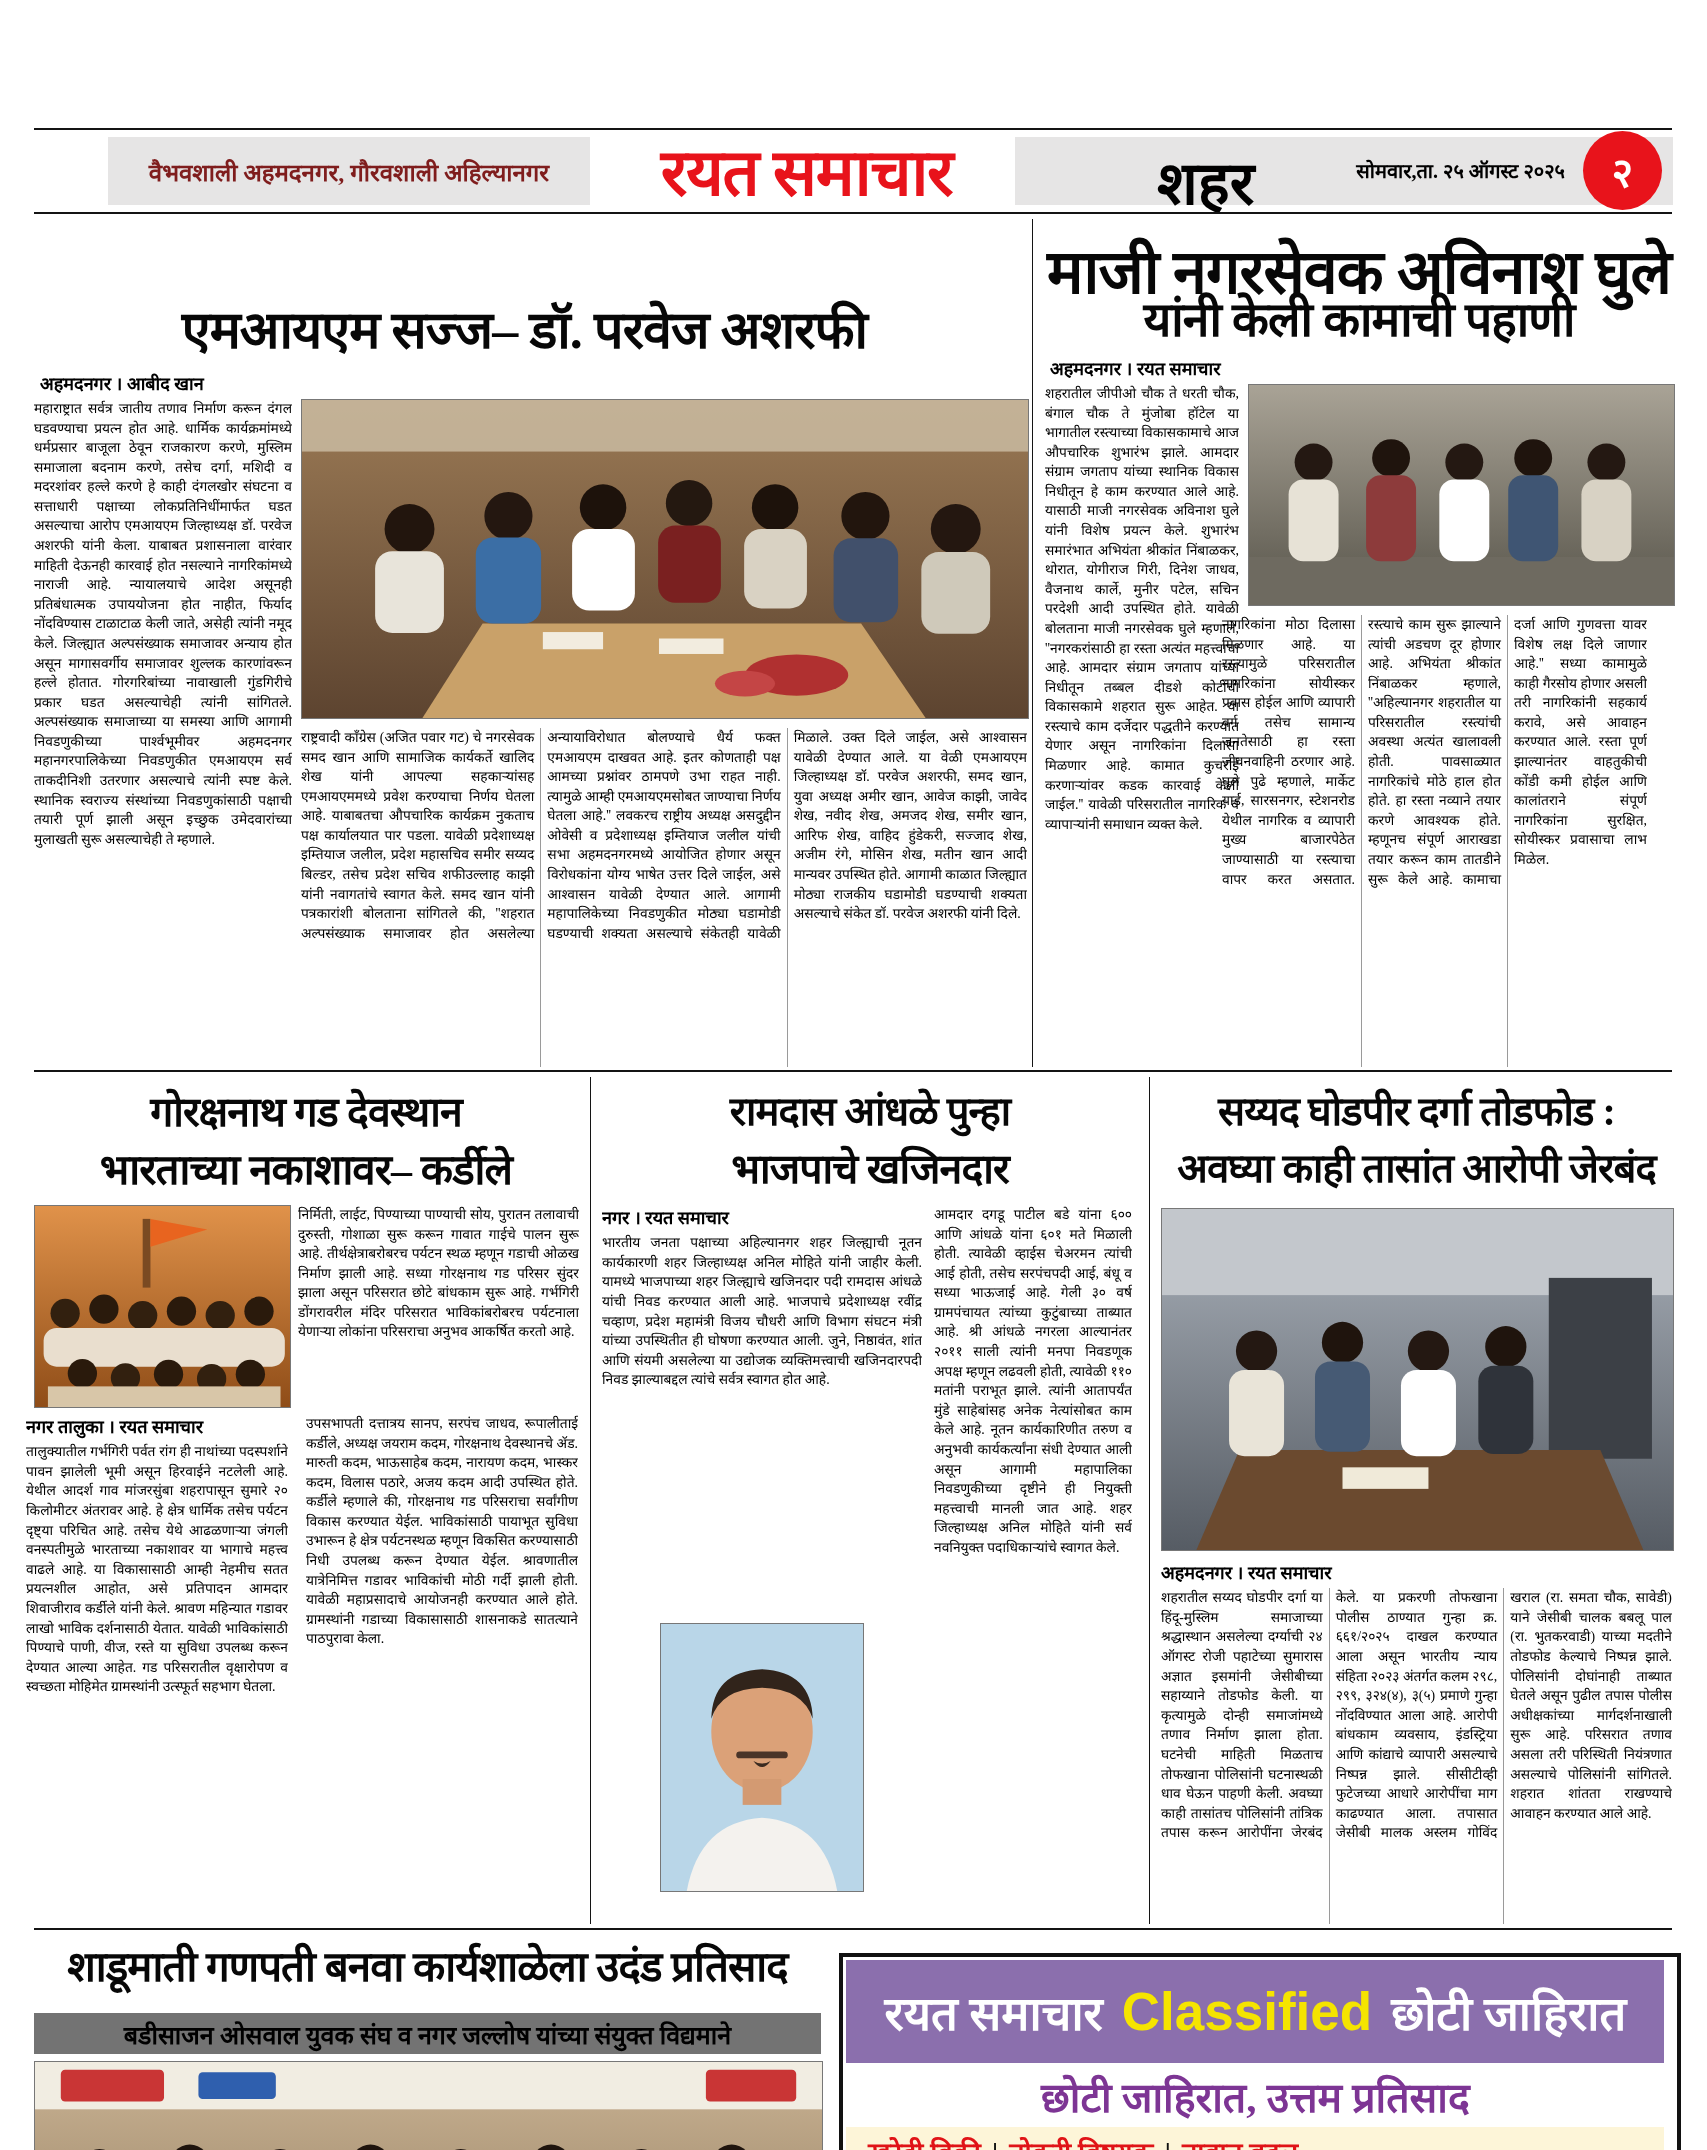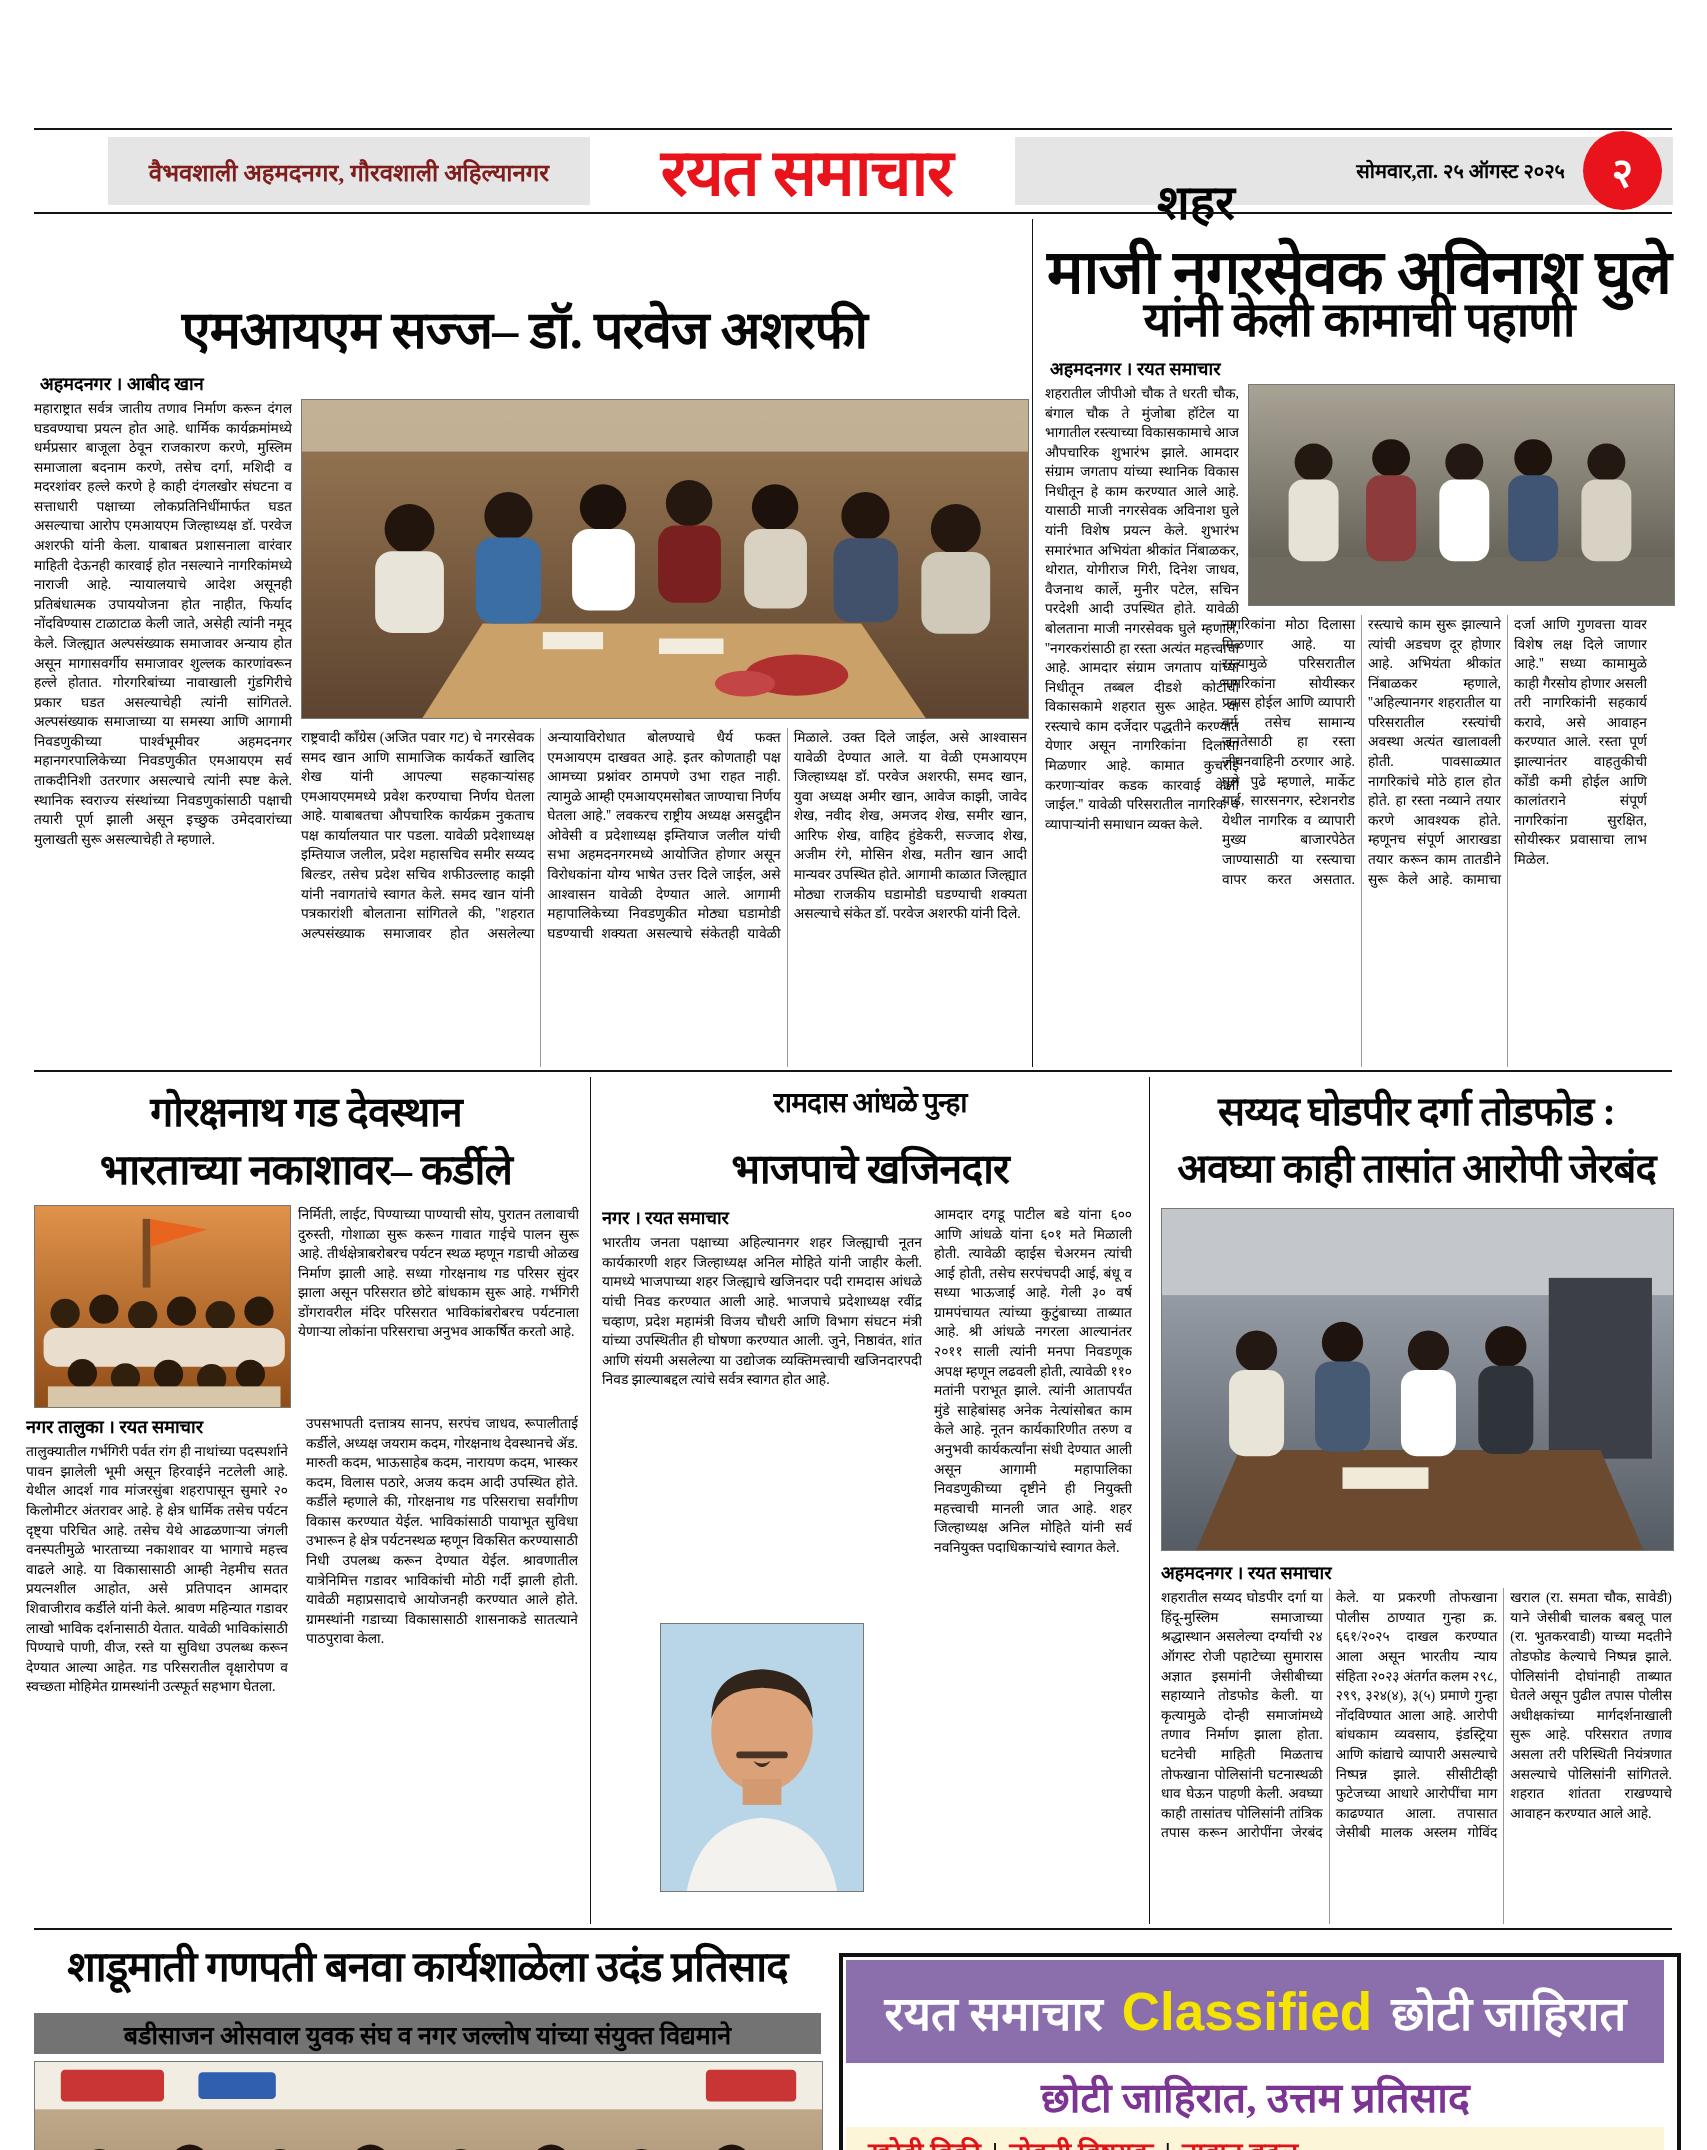--- a/index.html
+++ b/index.html
@@ -28,21 +28,21 @@
 <div class="page">
 
   <div class="abs rule" style="left:34px;top:128px;width:1638px;height:2.2px;"></div>
   <div class="abs graybox center" style="left:108px;top:137px;width:482px;height:68px;">
     <span style="color:#7f1d1d;font-weight:700;font-size:24px;">वैभवशाली अहमदनगर, गौरवशाली अहिल्यानगर</span>
   </div>
   <div class="abs center" style="left:600px;top:129px;width:413px;height:82px;">
     <span style="color:#e8131b;font-weight:700;font-size:65px;letter-spacing:-1.3px;white-space:nowrap;">रयत समाचार</span>
   </div>
   <div class="abs graybox" style="left:1015px;top:137px;width:658px;height:68px;">
-    <span class="abs" style="left:142px;top:2.6px;font-size:48px;font-weight:700;margin-top:28px;">शहर</span>
+    <span class="abs" style="left:142px;top:2.6px;font-size:60px;font-weight:700;">शहर</span>
     <span class="abs" style="right:108px;top:20px;font-size:20px;font-weight:700;white-space:nowrap;">सोमवार,ता. २५ ऑगस्ट २०२५</span>
     <span class="abs center" style="right:11.2px;top:-6px;width:79px;height:79px;border-radius:50%;background:#e8131b;color:#fff;font-size:41px;font-weight:700;">२</span>
   </div>
   <div class="abs rule" style="left:34px;top:212px;width:1638px;height:2.2px;"></div>
 
   <div class="abs rule" style="left:1032px;top:219px;width:1.3px;height:848px;"></div>
 
   <div class="abs hl" style="left:34px;top:292px;width:981px;font-size:52px;">एमआयएम सज्ज– डॉ. परवेज अशरफी</div>
   <div class="abs by" style="left:40px;top:371px;">अहमदनगर । आबीद खान</div>
   <div class="abs bt" style="left:34px;top:399px;width:258px;height:667px;">महाराष्ट्रात सर्वत्र जातीय तणाव निर्माण करून दंगल घडवण्याचा प्रयत्न होत आहे. धार्मिक कार्यक्रमांमध्ये धर्मप्रसार बाजूला ठेवून राजकारण करणे, मुस्लिम समाजाला बदनाम करणे, तसेच दर्गा, मशिदी व मदरशांवर हल्ले करणे हे काही दंगलखोर संघटना व सत्ताधारी पक्षाच्या लोकप्रतिनिधींमार्फत घडत असल्याचा आरोप एमआयएम जिल्हाध्यक्ष डॉ. परवेज अशरफी यांनी केला. याबाबत प्रशासनाला वारंवार माहिती देऊनही कारवाई होत नसल्याने नागरिकांमध्ये नाराजी आहे. न्यायालयाचे आदेश असूनही प्रतिबंधात्मक उपाययोजना होत नाहीत, फिर्याद नोंदविण्यास टाळाटाळ केली जाते, असेही त्यांनी नमूद केले. जिल्ह्यात अल्पसंख्याक समाजावर अन्याय होत असून मागासवर्गीय समाजावर शुल्लक कारणांवरून हल्ले होतात. गोरगरिबांच्या नावाखाली गुंडगिरीचे प्रकार घडत असल्याचेही त्यांनी सांगितले. अल्पसंख्याक समाजाच्या या समस्या आणि आगामी निवडणुकीच्या पार्श्वभूमीवर अहमदनगर महानगरपालिकेच्या निवडणुकीत एमआयएम सर्व ताकदीनिशी उतरणार असल्याचे त्यांनी स्पष्ट केले. स्थानिक स्वराज्य संस्थांच्या निवडणुकांसाठी पक्षाची तयारी पूर्ण झाली असून इच्छुक उमेदवारांच्या मुलाखती सुरू असल्याचेही ते म्हणाले.</div>
@@ -147,21 +147,21 @@
       <rect x="30" y="420" width="540" height="48" fill="#d8c6a8"></rect>
     </svg>
   </div>
   <div class="abs bt" style="left:298px;top:1205px;width:281px;height:201px;">निर्मिती, लाईट, पिण्याच्या पाण्याची सोय, पुरातन तलावाची दुरुस्ती, गोशाळा सुरू करून गावात गाईचे पालन सुरू आहे. तीर्थक्षेत्राबरोबरच पर्यटन स्थळ म्हणून गडाची ओळख निर्माण झाली आहे. सध्या गोरक्षनाथ गड परिसर सुंदर झाला असून परिसरात छोटे बांधकाम सुरू आहे. गर्भगिरी डोंगरावरील मंदिर परिसरात भाविकांबरोबरच पर्यटनाला येणाऱ्या लोकांना परिसराचा अनुभव आकर्षित करतो आहे.</div>
   <div class="abs" style="left:26px;top:1414px;width:262px;height:510px;overflow:hidden;">
     <span class="by">नगर तालुका । रयत समाचार</span>
     <span class="bt" style="display:block;">तालुक्यातील गर्भगिरी पर्वत रांग ही नाथांच्या पदस्पर्शाने पावन झालेली भूमी असून हिरवाईने नटलेली आहे. येथील आदर्श गाव मांजरसुंबा शहरापासून सुमारे २० किलोमीटर अंतरावर आहे. हे क्षेत्र धार्मिक तसेच पर्यटन दृष्ट्या परिचित आहे. तसेच येथे आढळणाऱ्या जंगली वनस्पतीमुळे भारताच्या नकाशावर या भागाचे महत्त्व वाढले आहे. या विकासासाठी आम्ही नेहमीच सतत प्रयत्नशील आहोत, असे प्रतिपादन आमदार शिवाजीराव कर्डीले यांनी केले. श्रावण महिन्यात गडावर लाखो भाविक दर्शनासाठी येतात. यावेळी भाविकांसाठी पिण्याचे पाणी, वीज, रस्ते या सुविधा उपलब्ध करून देण्यात आल्या आहेत. गड परिसरातील वृक्षारोपण व स्वच्छता मोहिमेत ग्रामस्थांनी उत्स्फूर्त सहभाग घेतला.</span>
   </div>
   <div class="abs bt" style="left:306px;top:1414px;width:272px;height:510px;">उपसभापती दत्तात्रय सानप, सरपंच जाधव, रूपालीताई कर्डीले, अध्यक्ष जयराम कदम, गोरक्षनाथ देवस्थानचे ॲड. मारुती कदम, भाऊसाहेब कदम, नारायण कदम, भास्कर कदम, विलास पठारे, अजय कदम आदी उपस्थित होते. कर्डीले म्हणाले की, गोरक्षनाथ गड परिसराचा सर्वांगीण विकास करण्यात येईल. भाविकांसाठी पायाभूत सुविधा उभारून हे क्षेत्र पर्यटनस्थळ म्हणून विकसित करण्यासाठी निधी उपलब्ध करून देण्यात येईल. श्रावणातील यात्रेनिमित्त गडावर भाविकांची मोठी गर्दी झाली होती. यावेळी महाप्रसादाचे आयोजनही करण्यात आले होते. ग्रामस्थांनी गडाच्या विकासासाठी शासनाकडे सातत्याने पाठपुरावा केला.</div>
 
-  <div class="abs hl" style="left:602px;top:1082px;width:536px;font-size:28px;">रामदास आंधळे पुन्हा</div>
+  <div class="abs hl" style="left:602px;top:1082px;width:536px;font-size:40px;">रामदास आंधळे पुन्हा</div>
   <div class="abs hl" style="left:602px;top:1139px;width:536px;font-size:41px;">भाजपाचे खजिनदार</div>
   <div class="abs" style="left:602px;top:1205px;width:536px;height:719px;display:flex;gap:12px;overflow:hidden;">
     <div style="width:320px;">
       <span class="by">नगर । रयत समाचार</span>
       <span class="bt" style="display:block;height:379px;">भारतीय जनता पक्षाच्या अहिल्यानगर शहर जिल्ह्याची नूतन कार्यकारणी शहर जिल्हाध्यक्ष अनिल मोहिते यांनी जाहीर केली. यामध्ये भाजपाच्या शहर जिल्ह्याचे खजिनदार पदी रामदास आंधळे यांची निवड करण्यात आली आहे. भाजपाचे प्रदेशाध्यक्ष रवींद्र चव्हाण, प्रदेश महामंत्री विजय चौधरी आणि विभाग संघटन मंत्री यांच्या उपस्थितीत ही घोषणा करण्यात आली. जुने, निष्ठावंत, शांत आणि संयमी असलेल्या या उद्योजक व्यक्तिमत्त्वाची खजिनदारपदी निवड झाल्याबद्दल त्यांचे सर्वत्र स्वागत होत आहे.</span>
       <div class="photo" style="width:202px;height:267px;margin:10.3px auto 0;">
         <svg viewBox="0 0 470 620" preserveAspectRatio="none">
           <rect width="470" height="620" fill="#b9d6e8"></rect>
           <ellipse cx="235" cy="250" rx="118" ry="140" fill="#dba178"></ellipse>
           <path d="M117,220 Q120,110 235,105 Q350,110 353,220 Q330,150 235,148 Q140,150 117,220 Z" fill="#31241b"></path>

